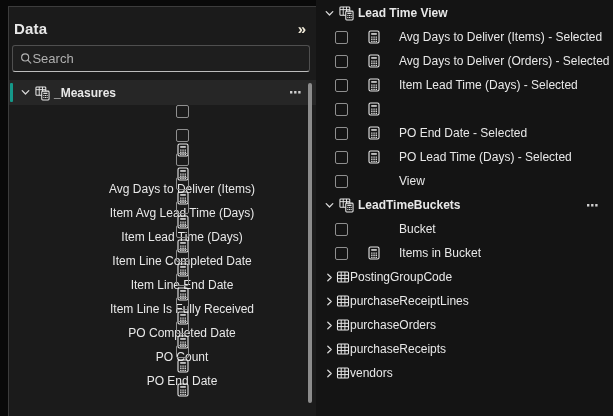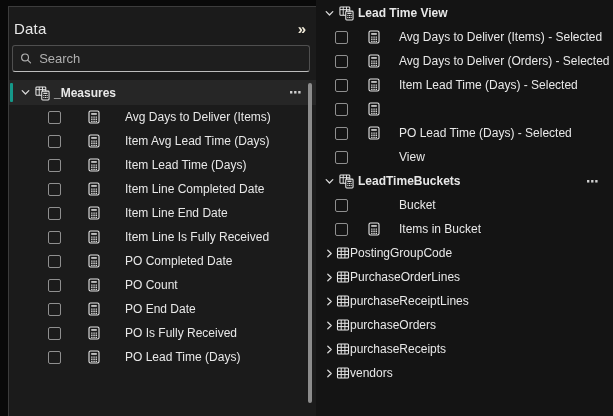--- a/index.html
+++ b/index.html
@@ -12,42 +12,42 @@
   }
   .edge-left { position:absolute; left:0; top:0; width:8px; height:416px; background:#090909; }
   .edge-top  { position:absolute; left:0; top:0; width:316px; height:6px; background:#090909; }
 
   .pane {
     position:absolute; left:8px; top:6px; width:308px; height:410px;
     background:#1b1b1b;
     border-left:1px solid #3c3c3c; border-top:1px solid #3c3c3c;
   }
   .pane-header { height:34px; display:flex; align-items:center; justify-content:space-between; padding:8px 10px 0 5px; }
-  .pane-title { font-size:15px; font-weight:normal; letter-spacing:.2px; }
+  .pane-title { font-size:15px; font-weight:bold; letter-spacing:.2px; }
   .collapse { color:#f0ead9; font-size:15px; font-weight:bold; line-height:1; cursor:pointer; }
 
   .searchbox {
     margin:4px 6px 0 3px; height:27px;
     background:#1e1e1e; border:1px solid #4f4f4f; border-bottom:1px solid #bdbdbd;
-    border-radius:3px; display:flex; align-items:center; padding:0 7px; gap:7px;
+    border-radius:3px; display:flex; align-items:center; padding:0 7px; 
   }
   .searchbox input {
     background:transparent; border:none; outline:none; width:100%;
     color:#e8e8e8; font-size:13px; font-family:inherit;
   }
   .searchbox input::placeholder { color:#b0b0b0; }
 
   .tree { margin-top:8px; }
   .row { height:24px; display:flex; align-items:center; cursor:pointer; }
   .row .lbl { white-space:nowrap; }
 
   .grp { position:relative; height:25px; padding-left:11px; gap:4px; background:#262626; font-weight:600; }
   .grp .bar { position:absolute; left:1px; top:3px; bottom:3px; width:3px; background:#159889; border-radius:1px; }
 
-  .l-item { padding-left:39px; gap:25px; }
+  .l-item { padding-left:39px; gap:25px;flex-direction:column; }
   .l-item .ico { margin-right:-1px; }
 
   .cb { width:13px; height:13px; border:1px solid #8f8f8f; border-radius:2px; flex:0 0 auto; background:transparent; }
   .chev { width:11px; height:11px; display:flex; align-items:center; justify-content:center; flex:0 0 auto; }
   .ico { width:15px; display:flex; align-items:center; justify-content:center; flex:0 0 auto; }
   .more { margin-left:auto; padding-right:13px; color:#d0d0d0; font-size:13px; letter-spacing:1px; line-height:1; }
 
   .thumb { position:absolute; right:4px; top:76px; width:4px; height:320px; background:#8c8c8c; border-radius:2px; }
 
   .rpane { position:absolute; left:318px; top:1px; width:295px; }
@@ -204,21 +204,20 @@
         </span>
       <span class="lbl">PO End Date</span>
     </div>
     <div class="row l-item">
       <span class="cb"></span>
       <span class="ico">
           <svg width="14" height="14" viewBox="0 0 14 14">
             <use href="#i-calc"></use>
           </svg>
         </span>
-      <span class="lbl">PO Is Fully Received</span>
     </div>
     <div class="row l-item">
       <span class="cb"></span>
       <span class="ico">
           <svg width="14" height="14" viewBox="0 0 14 14">
             <use href="#i-calc"></use>
           </svg>
         </span>
       <span class="lbl">PO Lead Time (Days)</span>
     </div>
@@ -278,20 +277,29 @@
         </svg>
       </span>
   </div>
   <div class="row r-item">
     <span class="cb"></span>
     <span class="ico">
         <svg width="14" height="14" viewBox="0 0 14 14">
           <use href="#i-calc"></use>
         </svg>
       </span>
+    <span class="lbl">PO End Date - Selected</span>
+  </div>
+  <div class="row r-item">
+    <span class="cb"></span>
+    <span class="ico">
+        <svg width="14" height="14" viewBox="0 0 14 14">
+          <use href="#i-calc"></use>
+        </svg>
+      </span>
     <span class="lbl">PO Lead Time (Days) - Selected</span>
   </div>
   <div class="row r-item">
     <span class="cb"></span>
     <span class="ico"></span>
     <span class="lbl">View</span>
   </div>
 
   <div class="row r-grp">
     <span class="chev">
@@ -340,68 +348,55 @@
     <span class="chev">
         <svg width="11" height="11" viewBox="0 0 11 11">
           <use href="#i-chev-right"></use>
         </svg>
       </span>
     <span class="ico">
         <svg width="14" height="14" viewBox="0 0 14 14">
           <use href="#i-table"></use>
         </svg>
       </span>
-    <span class="lbl">PurchaseOrderLines</span>
+    <span class="lbl">purchaseReceiptLines</span>
   </div>
   <div class="row r-tbl">
     <span class="chev">
         <svg width="11" height="11" viewBox="0 0 11 11">
           <use href="#i-chev-right"></use>
         </svg>
       </span>
     <span class="ico">
         <svg width="14" height="14" viewBox="0 0 14 14">
           <use href="#i-table"></use>
         </svg>
       </span>
-    <span class="lbl">purchaseReceiptLines</span>
+    <span class="lbl">purchaseOrders</span>
   </div>
   <div class="row r-tbl">
     <span class="chev">
         <svg width="11" height="11" viewBox="0 0 11 11">
           <use href="#i-chev-right"></use>
         </svg>
       </span>
     <span class="ico">
         <svg width="14" height="14" viewBox="0 0 14 14">
           <use href="#i-table"></use>
         </svg>
       </span>
-    <span class="lbl">purchaseOrders</span>
+    <span class="lbl">purchaseReceipts</span>
   </div>
   <div class="row r-tbl">
     <span class="chev">
         <svg width="11" height="11" viewBox="0 0 11 11">
           <use href="#i-chev-right"></use>
         </svg>
       </span>
     <span class="ico">
         <svg width="14" height="14" viewBox="0 0 14 14">
           <use href="#i-table"></use>
         </svg>
       </span>
-    <span class="lbl">purchaseReceipts</span>
-  </div>
-  <div class="row r-tbl">
-    <span class="chev">
-        <svg width="11" height="11" viewBox="0 0 11 11">
-          <use href="#i-chev-right"></use>
-        </svg>
-      </span>
-    <span class="ico">
-        <svg width="14" height="14" viewBox="0 0 14 14">
-          <use href="#i-table"></use>
-        </svg>
-      </span>
     <span class="lbl">vendors</span>
   </div>
 
 </div>
 
 </body></html>

